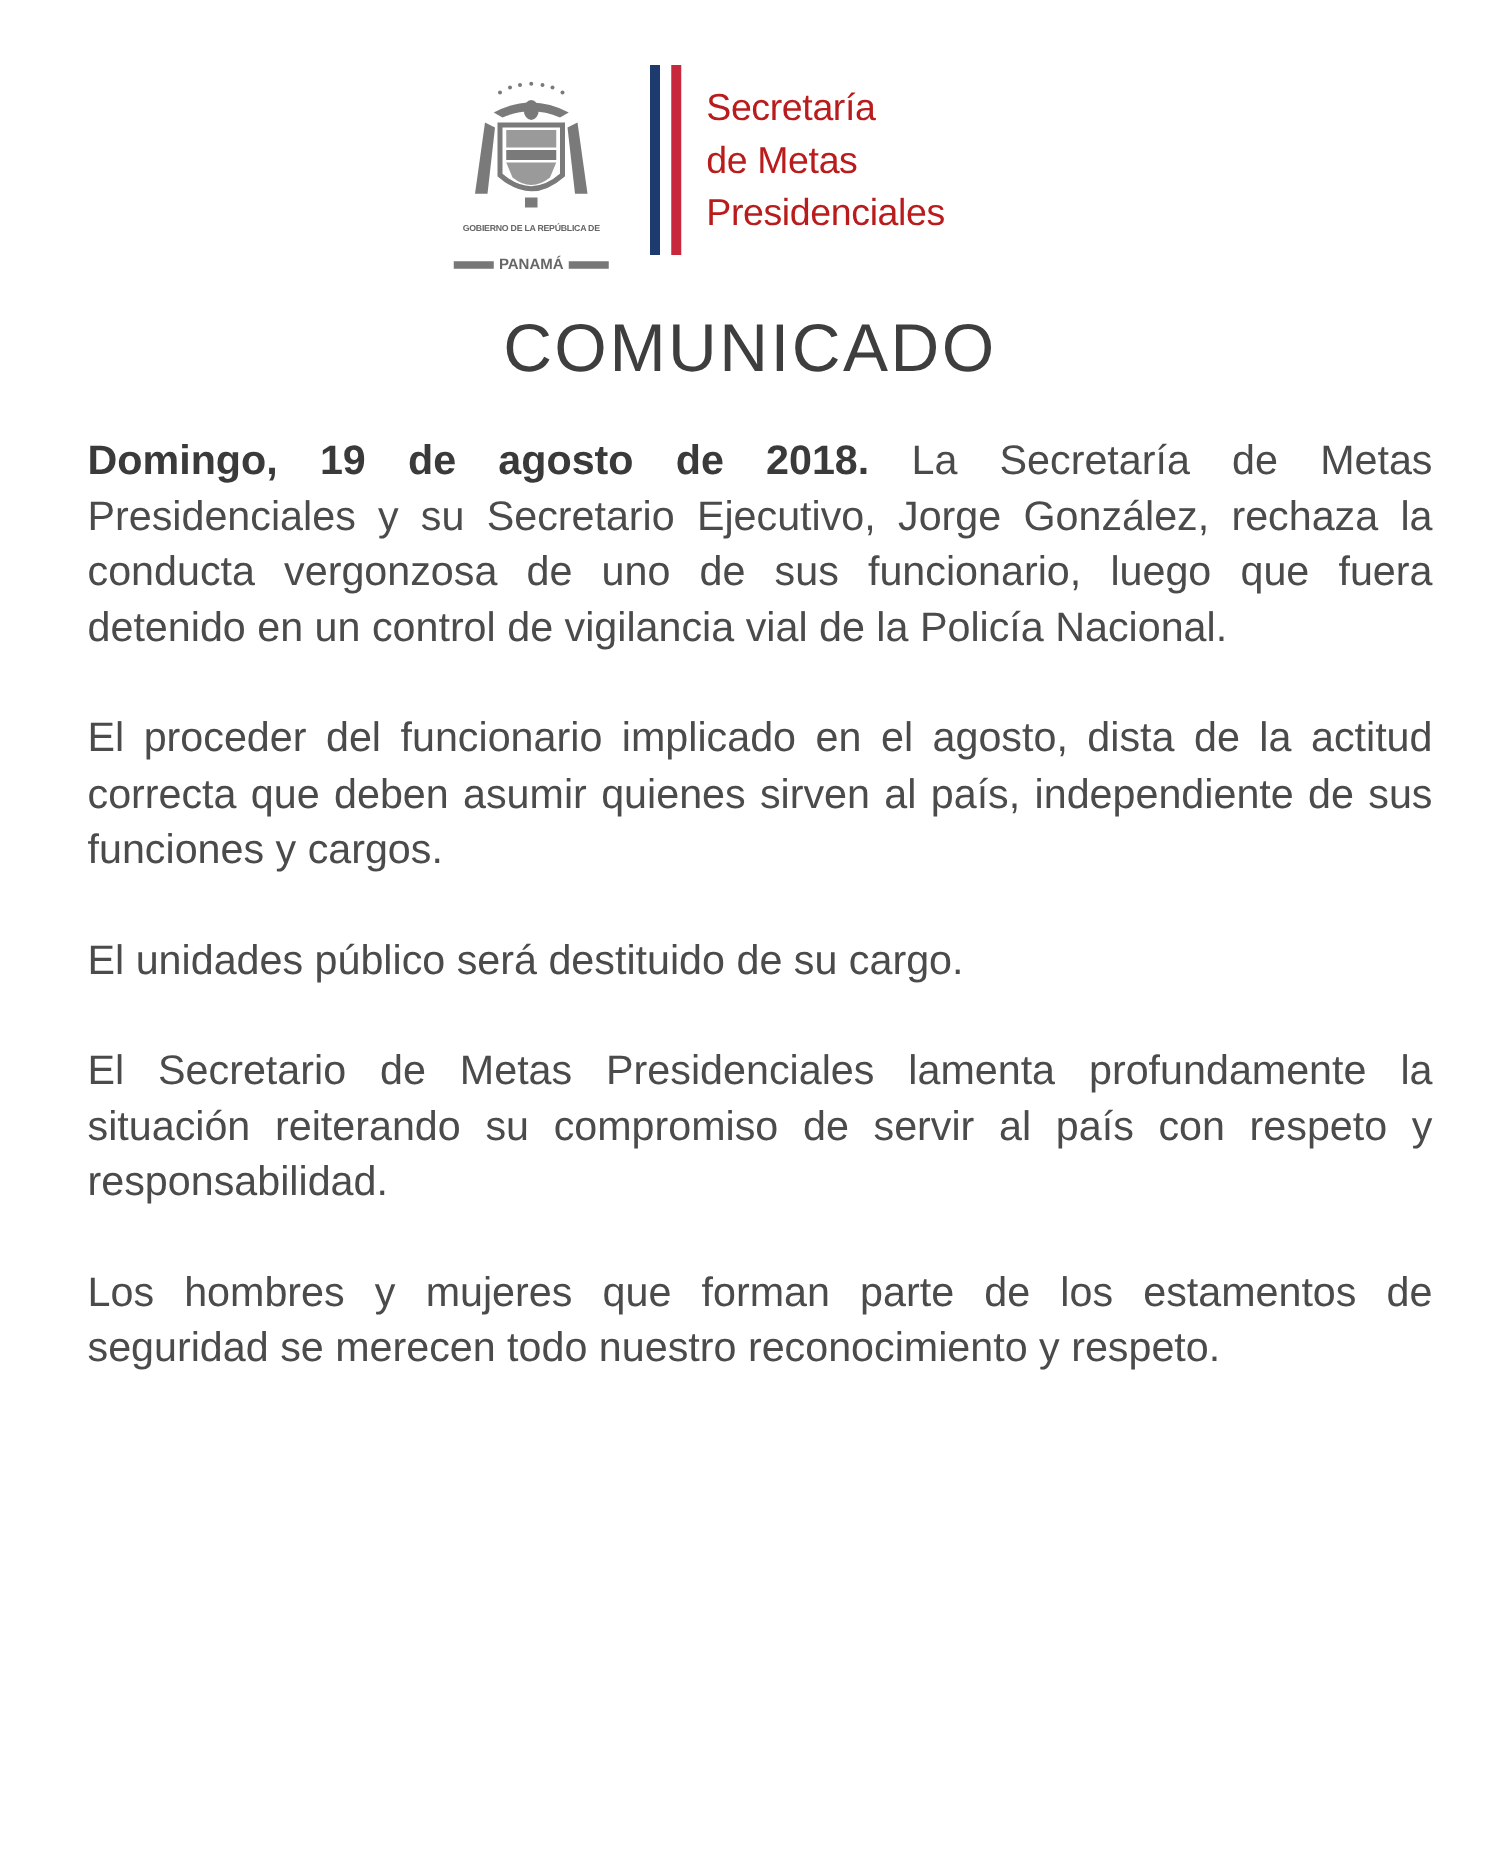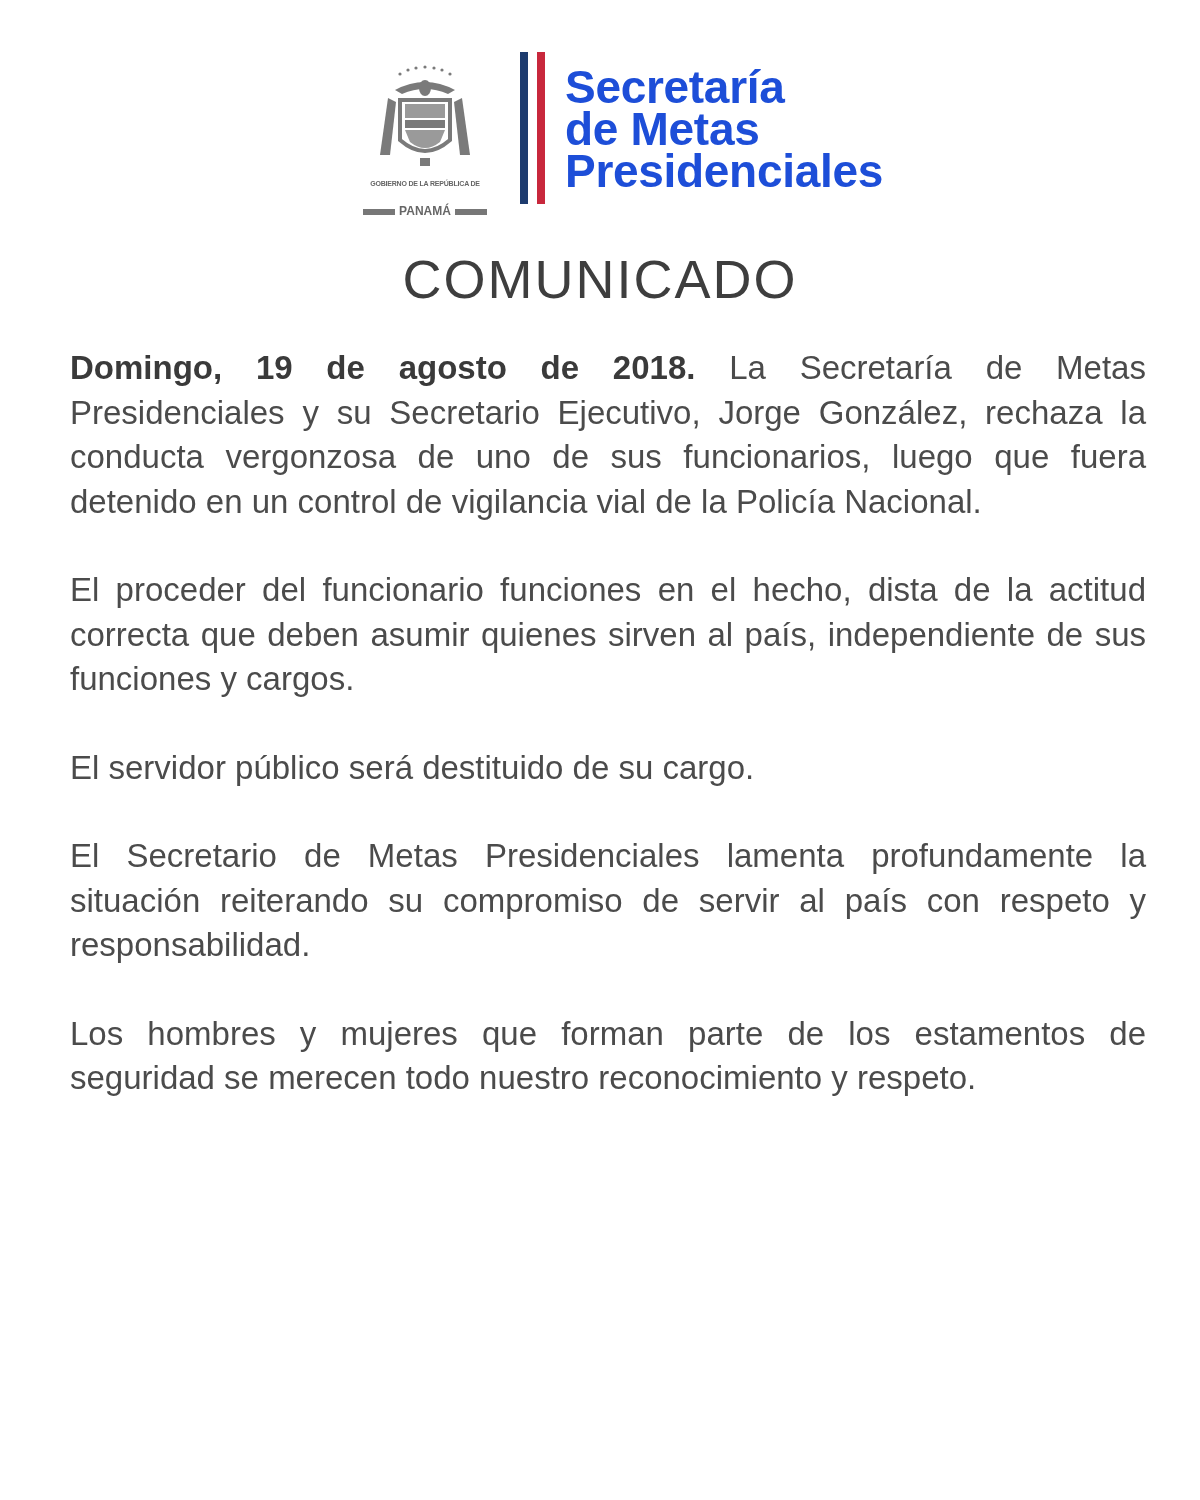--- a/index.html
+++ b/index.html
@@ -8,22 +8,22 @@
   .header { position: absolute; top: 50px; left: 350px; width: 540px; height: 160px; }
   .crest { position: absolute; left: 0; top: 10px; width: 150px; height: 150px; }
   .crest svg { display: block; }
   .crest-caption1 { position: absolute; left: 0; top: 120px; width: 150px; text-align: center;
                     font-size: 7px; color: #666; letter-spacing: -0.2px; font-weight: bold; }
   .crest-caption2 { position: absolute; left: 0; top: 144px; width: 150px; text-align: center;
                     font-size: 12px; color: #666; font-weight: bold; }
   .crest-caption2 .bar { display: inline-block; width: 32px; height: 6px; background: #777; vertical-align: middle; margin: 0 4px; }
   .stripe-blue { position: absolute; left: 170px; top: 2px; width: 8px; height: 152px; background: #1d3b6e; }
   .stripe-red { position: absolute; left: 187px; top: 2px; width: 8px; height: 152px; background: #c8283c; }
-  .brand { position: absolute; left: 215px; top: 16px; font-weight: bold; font-size: 46px;
-           line-height: 42px; color: #1d4ed8; letter-spacing: -0.3px; }
+  .brand { position: absolute; left: 215px; top: 16px; font-weight: normal; font-size: 30px;
+           line-height: 42px; color: #b91c1c; letter-spacing: -0.3px; }
   .title { position: absolute; top: 248px; left: 0; width: 1200px; text-align: center;
            font-size: 54px; font-weight: normal; color: #3e3e3e; letter-spacing: 2px; }
   .body-text { position: absolute; left: 70px; top: 346px; width: 1076px; }
   .para { margin: 0 0 44px 0; font-size: 33px; line-height: 44.5px; color: #4b4b4b;
           text-align: justify; }
   .para b { color: #3a3a3a; font-weight: bold; }
 </style>
 </head>
 <body>
 
@@ -57,18 +57,18 @@
   <div class="brand">
     <div>Secretaría</div>
     <div>de Metas</div>
     <div>Presidenciales</div>
   </div>
 </div>
 
 <div class="title">COMUNICADO</div>
 
 <div class="body-text">
-  <p class="para"><b>Domingo, 19 de agosto de 2018.</b><span> La Secretaría de Metas Presidenciales y su Secretario Ejecutivo, Jorge González, rechaza la conducta vergonzosa de uno de sus funcionarios, luego que fuera detenido en un control de vigilancia vial de la Policía Nacional.</span></p>
-  <p class="para">El proceder del funcionario funciones en el hecho, dista de la actitud correcta que deben asumir quienes sirven al país, independiente de sus funciones y cargos.</p>
-  <p class="para">El servidor público será destituido de su cargo.</p>
+  <p class="para"><b>Domingo, 19 de agosto de 2018.</b><span> La Secretaría de Metas Presidenciales y su Secretario Ejecutivo, Jorge González, rechaza la conducta vergonzosa de uno de sus funcionario, luego que fuera detenido en un control de vigilancia vial de la Policía Nacional.</span></p>
+  <p class="para">El proceder del funcionario implicado en el agosto, dista de la actitud correcta que deben asumir quienes sirven al país, independiente de sus funciones y cargos.</p>
+  <p class="para">El unidades público será destituido de su cargo.</p>
   <p class="para">El Secretario de Metas Presidenciales lamenta profundamente la situación reiterando su compromiso de servir al país con respeto y responsabilidad.</p>
   <p class="para">Los hombres y mujeres que forman parte de los estamentos de seguridad se merecen todo nuestro reconocimiento y respeto.</p>
 </div>
 
 </body></html>

